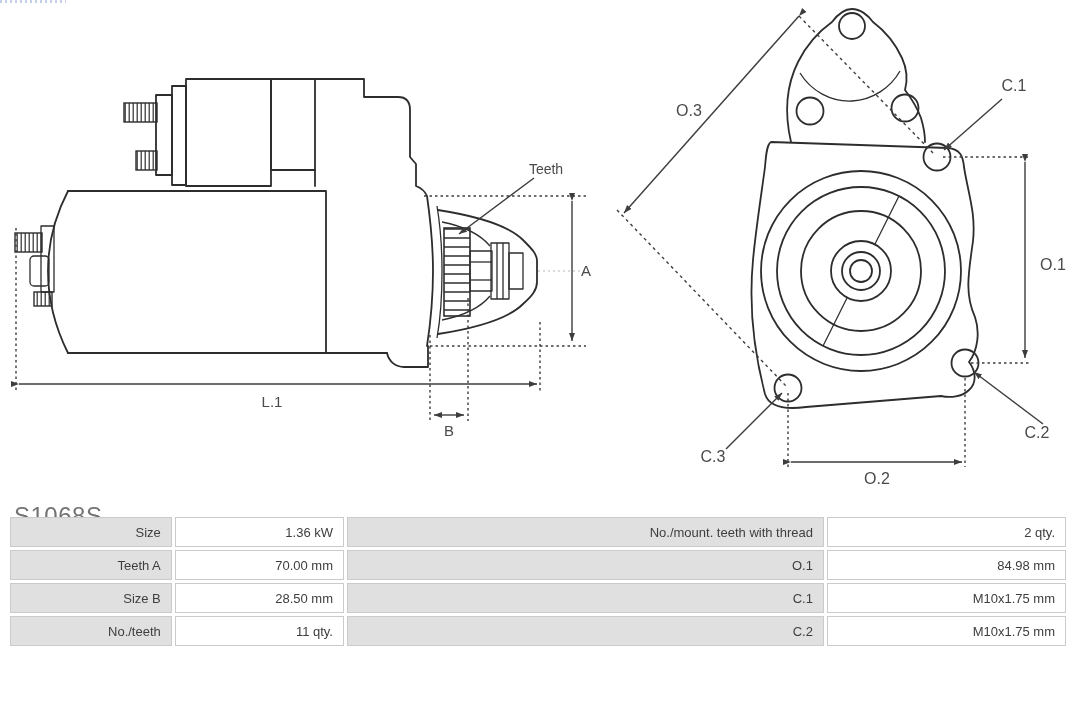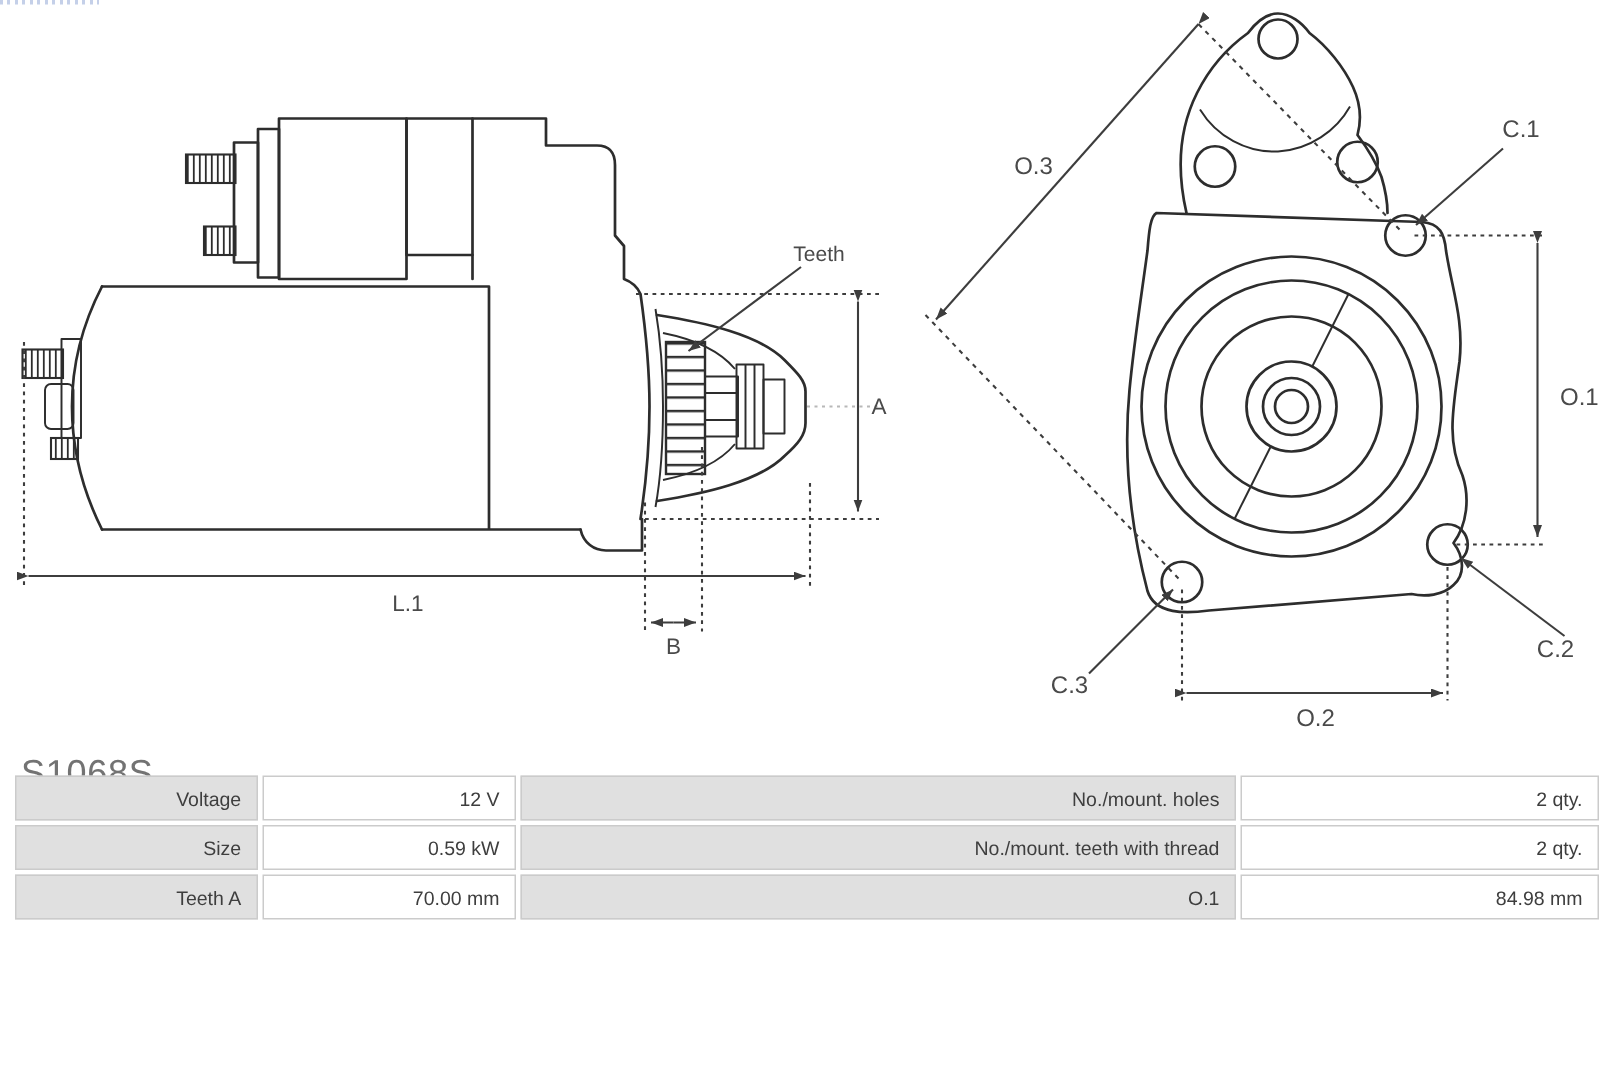--- a/index.html
+++ b/index.html
@@ -196,33 +196,39 @@
 
   <table id="spec-table">
     <colgroup>
       <col style="width:15.3%">
         <col style="width:16%">
         <col style="width:45.1%">
         <col style="width:22.6%">
     </colgroup>
     <tbody>
       <tr>
-        <td class="lbl">Voltage</td>
-        <td class="val">12 V</td>
-        <td class="lbl">No./mount. holes</td>
-        <td class="val">2 qty.</td>
-      </tr>
-      <tr>
         <td class="lbl">Size</td>
-        <td class="val">0.59 kW</td>
+        <td class="val">1.36 kW</td>
         <td class="lbl">No./mount. teeth with thread</td>
         <td class="val">2 qty.</td>
       </tr>
       <tr>
         <td class="lbl">Teeth A</td>
         <td class="val">70.00 mm</td>
         <td class="lbl">O.1</td>
         <td class="val">84.98 mm</td>
       </tr>
+      <tr>
+        <td class="lbl">Size B</td>
+        <td class="val">28.50 mm</td>
+        <td class="lbl">C.1</td>
+        <td class="val">M10x1.75 mm</td>
+      </tr>
+      <tr>
+        <td class="lbl">No./teeth</td>
+        <td class="val">11 qty.</td>
+        <td class="lbl">C.2</td>
+        <td class="val">M10x1.75 mm</td>
+      </tr>
     </tbody>
   </table>
 
 </div>
 
 </body></html>

